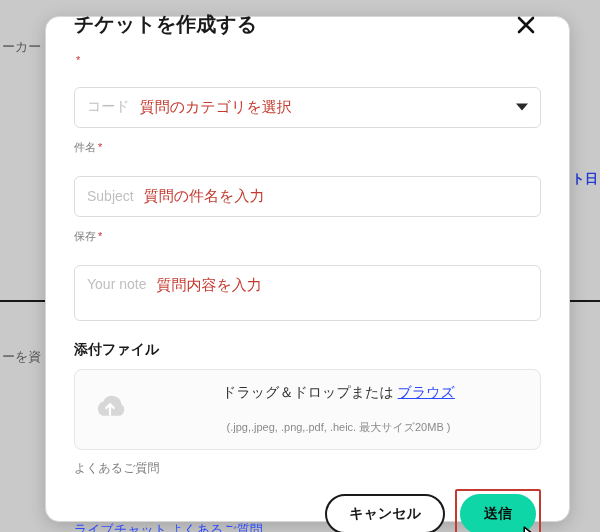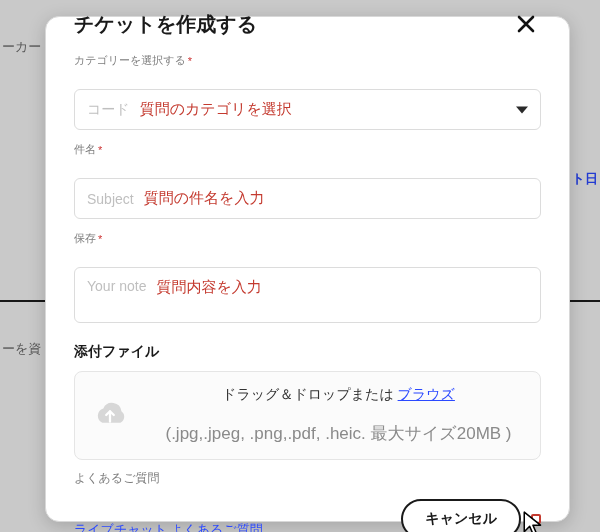--- a/index.html
+++ b/index.html
@@ -72,21 +72,21 @@
     border:1px solid #e5e5e5; background:#fbfbfb; border-radius:8px;
     padding: 14px 16px; display:flex; align-items:center; gap:24px;
   }
   .cloud {
     width:38px;height:30px; position:relative; flex-shrink:0;
     display:flex;align-items:center;justify-content:center;
   }
   .drop-text { text-align:center; flex:1; }
   .drop-line1 { font-size:14px; color:#333; }
   .browse-link { color:#2b49ff; text-decoration: underline; cursor:pointer; }
-  .drop-line2 { font-size:17px; color:#8a8a8a; margin-top:18px; }
+  .drop-line2 { font-size:11px; color:#8a8a8a; margin-top:18px; }
   .no-file { font-size:12px; color:#7d7d7d; margin: 10px 0 4px; }
   .footer {
     display:flex; align-items:flex-end; justify-content:space-between; margin-top:auto; padding-top:8px;
   }
   .footer-links { display:flex; gap:3px; }
   .footer-link { color:#2b49ff; font-size:13px; cursor:pointer; }
   .footer-buttons { display:flex; align-items:center; gap:10px; }
   .btn {
     border-radius: 22px; padding: 9px 22px; font-size:14px; font-weight:700;
     cursor:pointer; border:2px solid #1a1a1a; background:#fff; color:#1a1a1a;
@@ -101,41 +101,40 @@
   .cursor {
     position:absolute; right:-8px; bottom:-14px; width:26px; height:26px;
     pointer-events:none;
   }
 </style>
 </head>
 <body>
 
 <div class="backdrop">
   <span class="bg-text" style="left:2px; top:38px;">ーカー</span>
-  <span class="bg-text" style="left:2px; top:340px;">ーを資</span>
+  <span class="bg-text" style="left:2px; top:348px;">ーを資</span>
   <span class="bg-text" style="right:2px; top:170px; color:#2b49ff; font-weight:700;">ト日</span>
   <div class="bg-line" style="top:300px;"></div>
 </div>
 
 <div class="overlay"></div>
 
 <div class="modal">
 
   <div class="modal-header">
     <div class="modal-title">チケットを作成する</div>
     <button class="close-btn">
       <svg viewBox="0 0 20 20">
           <path d="M3 3 L17 17 M17 3 L3 17" stroke="#111" stroke-width="2.6" stroke-linecap="round" fill="none"></path>
         </svg>
     </button>
   </div>
 
   <div class="form-group">
     <div class="field-label">
-      <span>カテゴリーを選択する</span>
       <span class="req">*</span>
     </div>
     <div class="field-box">
       <span class="placeholder">コード</span>
       <span class="hint">質問のカテゴリを選択</span>
       <span class="caret"></span>
     </div>
   </div>
 
   <div class="form-group">
@@ -178,20 +177,21 @@
   <div class="no-file">よくあるご質問</div>
 
   <div class="footer">
     <div class="footer-links">
       <span class="footer-link">ライブチャット</span>
       <span class="footer-link">よくあるご質問</span>
     </div>
     <div class="footer-buttons">
       <button class="btn">キャンセル</button>
       <span class="submit-highlight">
+        <button class="btn primary">送信</button>
         <svg class="cursor" viewBox="0 0 24 24">
           <path d="M3 2 L3 20 L8 15 L11 22 L14 21 L11 14 L18 14 Z" fill="#ffffff" stroke="#000" stroke-width="1.4" stroke-linejoin="round"></path>
         </svg>
       </span>
     </div>
   </div>
 
 </div>
 
 </body></html>

